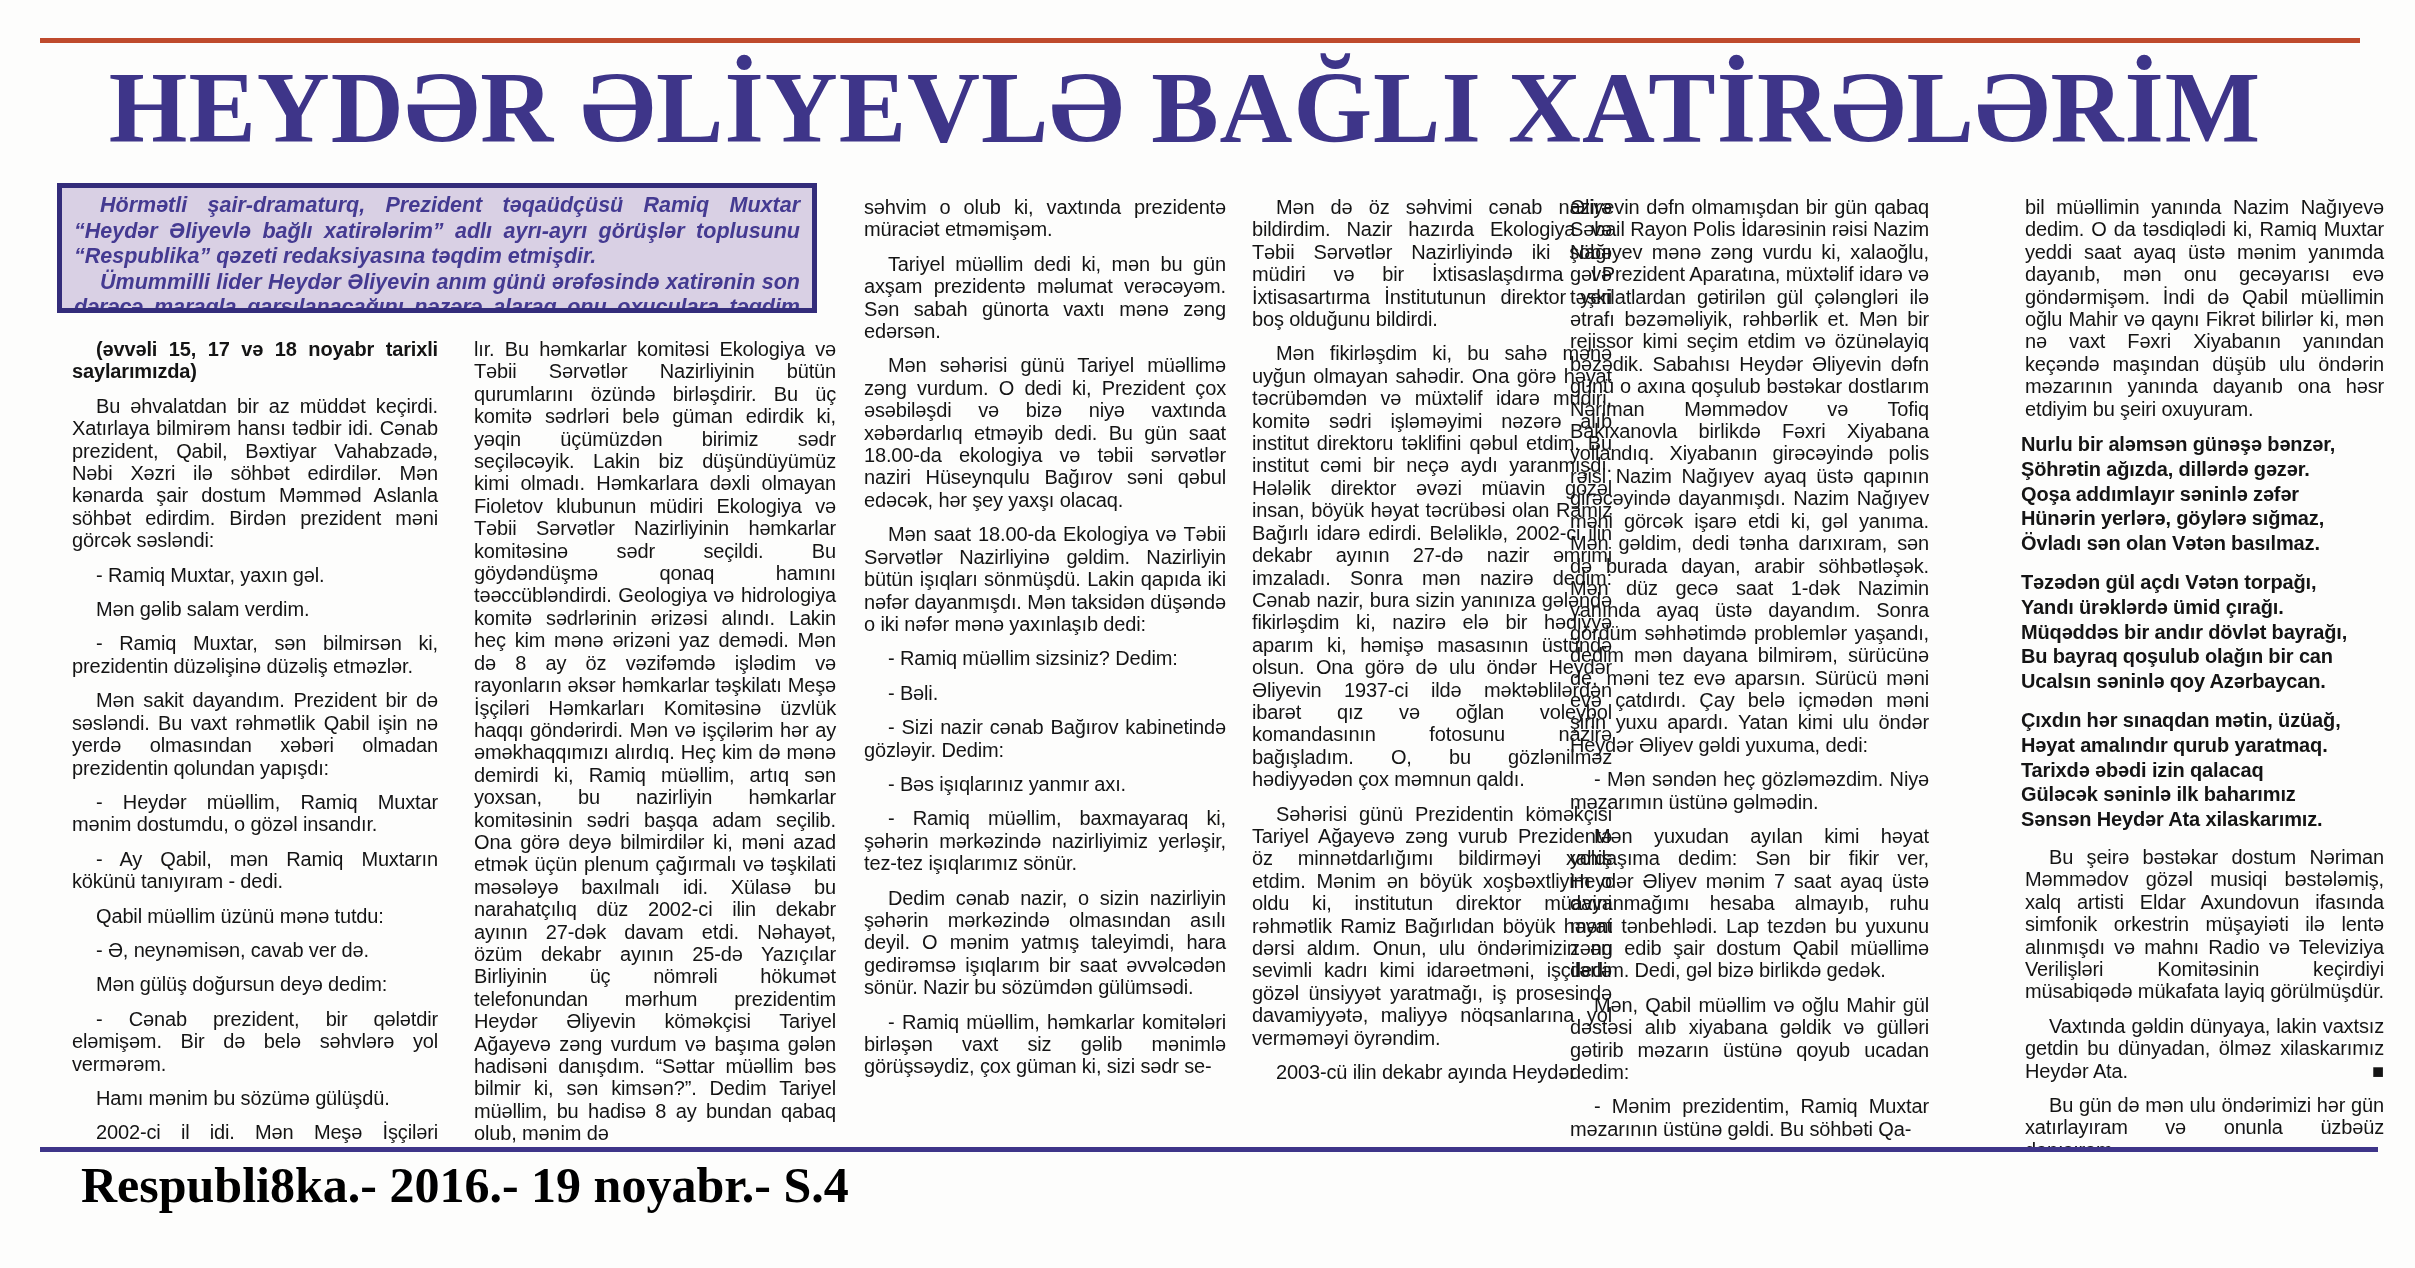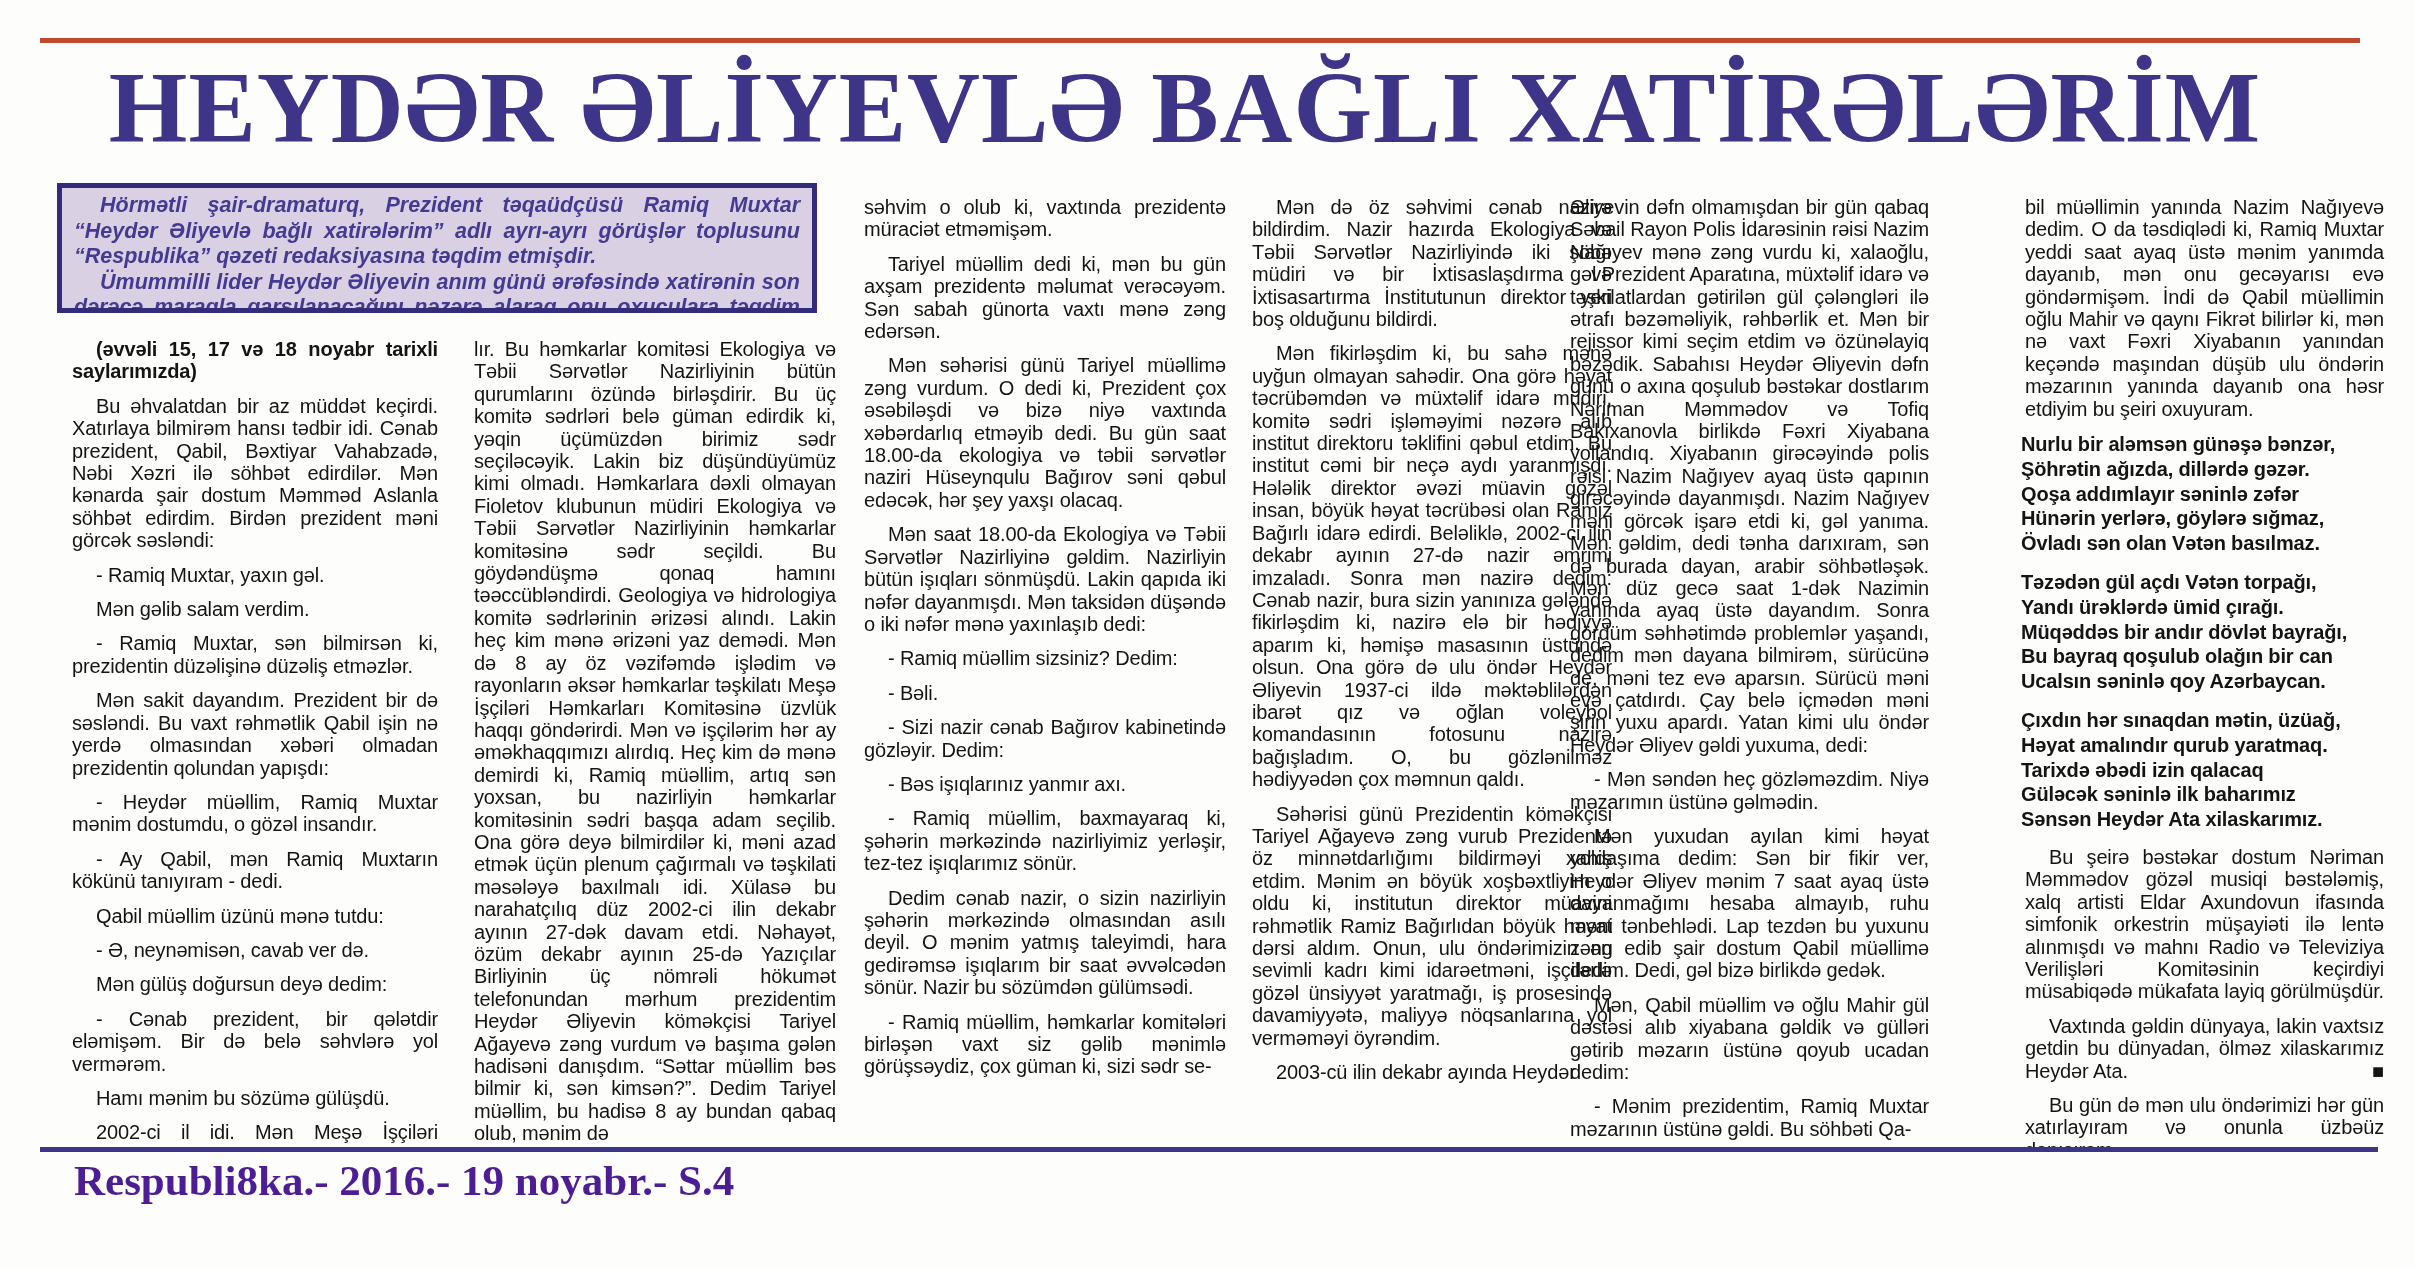--- a/index.html
+++ b/index.html
@@ -16,22 +16,22 @@
   .col{position:absolute;overflow:hidden;text-align:justify;font-size:20px;line-height:22.4px;letter-spacing:-0.15px;}
   .col-tall{top:184px;height:964px;}
   .col-short{top:326px;height:822px;}
   .para{margin:12px;text-indent:24px;}
   .para.noindent{text-indent:0;}
   .para.boldp{font-weight:bold;text-indent:24px;}
   .stanza{margin:8px 0 14px 8px;font-weight:bold;text-align:left;line-height:24.8px;}
   .stanza .poem-line{white-space:nowrap;}
   .endmark{float:right;font-size:20px;line-height:22px;margin-left:8px;}
   .footer-rule{position:absolute;left:40px;top:1147px;width:2338px;height:5px;background:#3e3589;}
-  .footer-citation{position:absolute;left:74px;top:1156px;font-family:"Liberation Serif",serif;
-                   font-weight:bold;font-size:43px;color:#4c1d95;}
+  .footer-citation{position:absolute;left:81px;top:1156px;font-family:"Liberation Serif",serif;
+                   font-weight:bold;font-size:50px;color:#000000;}
 </style>
 </head>
 <body>
 
 <div id="page">
   <div class="top-rule"></div>
   <div class="masthead">HEYDƏR ƏLİYEVLƏ BAĞLI XATİRƏLƏRİM</div>
 
   <div class="intro-box">
     <p>Hörmətli şair-dramaturq, Prezident təqaüdçüsü Ramiq Muxtar “Heydər Əliyevlə bağlı xatirələrim” adlı ayrı-ayrı görüşlər toplusunu “Respublika” qəzeti redaksiyasına təqdim etmişdir.</p>

